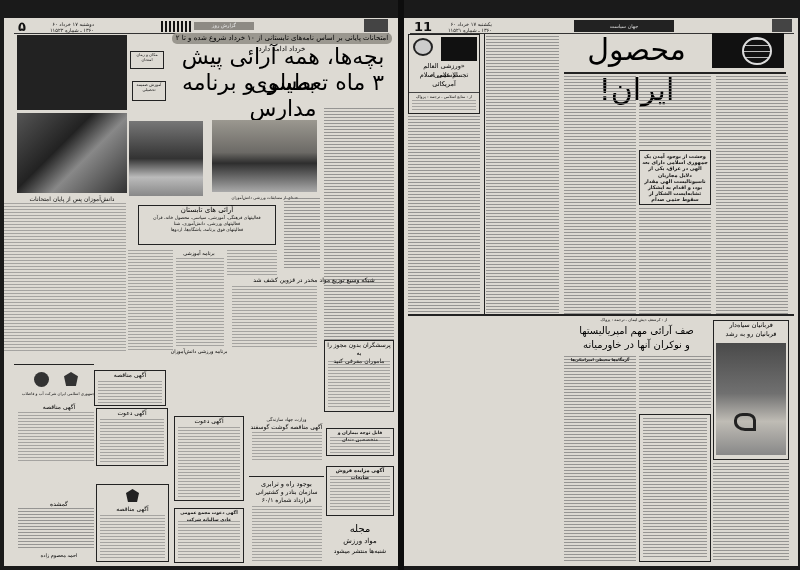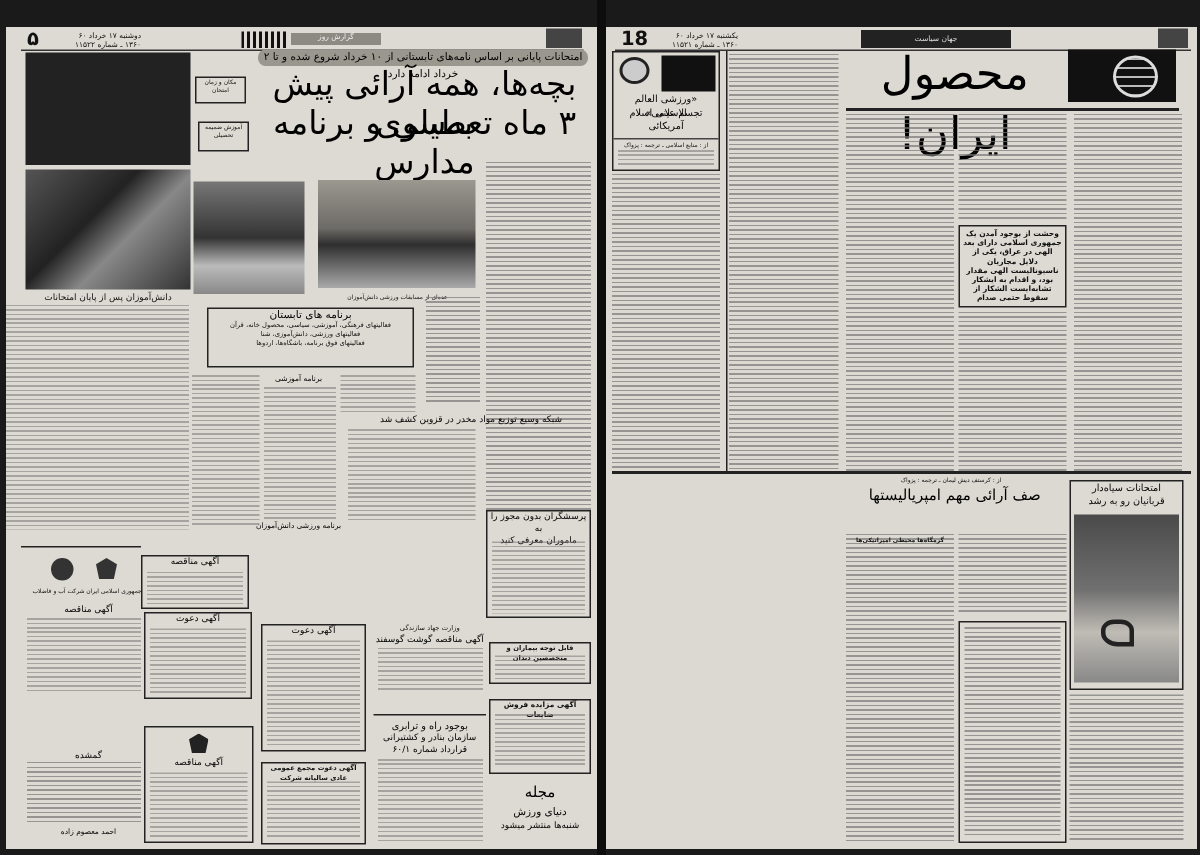--- a/index.html
+++ b/index.html
@@ -56,21 +56,21 @@
 
   <div class="photo" style="left:125px;top:103px;width:74px;height:75px;background:linear-gradient(180deg,#777 0,#333 50%,#bbb 75%,#888 100%)"></div>
   <div class="photo" style="left:208px;top:102px;width:105px;height:72px;background:linear-gradient(180deg,#9b9890 0,#6c6a66 45%,#2e2e2e 60%,#aaa 100%)"></div>
   <div class="abs small" style="left:206px;top:176px;width:110px;font-size:4px">عده‌ای از مسابقات ورزشی دانش‌آموزان</div>
 
   <div class="txt dense" style="left:320px;top:90px;width:70px;height:240px"></div>
   <div class="txt dense" style="left:280px;top:180px;width:36px;height:70px"></div>
   <div class="txt" style="left:0;top:185px;width:122px;height:150px"></div>
 
   <div class="box" style="left:134px;top:187px;width:138px;height:40px">
-    <div class="hd" style="font-size:7px;line-height:9px">برنامه های تابستان</div>
+    <div class="hd" style="font-size:7px;line-height:9px">آرائی های تابستان</div>
     <div class="small" style="font-size:4.5px;line-height:6px">فعالیتهای فرهنگی، آموزشی، سیاسی، محصول خانه، قرآن</div>
     <div class="small" style="font-size:4.5px;line-height:6px">فعالیتهای ورزشی، دانش‌آموزی، شنا</div>
     <div class="small" style="font-size:4.5px;line-height:6px">فعالیتهای فوق برنامه، باشگاه‌ها، اردوها</div>
   </div>
 
   <div class="txt" style="left:124px;top:232px;width:45px;height:100px"></div>
   <div class="abs hd" style="left:170px;top:232px;width:50px;font-size:5px">برنامه آموزشی</div>
   <div class="txt" style="left:172px;top:240px;width:48px;height:90px"></div>
   <div class="txt" style="left:223px;top:232px;width:50px;height:25px"></div>
   <div class="abs hd" style="left:230px;top:258px;width:160px;font-size:6px;line-height:8px">شبکه وسیع توزیع مواد مخدر در قزوین کشف شد</div>
@@ -127,29 +127,29 @@
 
   <div class="box" style="left:322px;top:410px;width:68px;height:28px;border-width:1px">
     <div class="small" style="font-size:4.5px;font-weight:bold">قابل توجه بیماران و متخصصین دندان</div>
     <div class="txt" style="left:3px;top:8px;width:60px;height:16px"></div>
   </div>
   <div class="box" style="left:322px;top:448px;width:68px;height:50px;border-width:1px">
     <div class="small" style="font-size:5px;font-weight:bold">آگهی مزایده فروش ضایعات</div>
     <div class="txt" style="left:3px;top:9px;width:60px;height:36px"></div>
   </div>
   <div class="abs hd" style="left:322px;top:505px;width:68px;font-size:10px;line-height:12px">مجله</div>
-  <div class="abs hd" style="left:322px;top:519px;width:68px;font-size:7px;line-height:9px">دنیای ورزش</div>
+  <div class="abs hd" style="left:322px;top:519px;width:68px;font-size:7px;line-height:9px">مواد ورزش</div>
   <div class="abs hd" style="left:322px;top:529px;width:68px;font-size:6px;line-height:8px">شنبه‌ها منتشر میشود</div>
 </div>
 
 <div class="gutter"></div>
 
 <div class="page right">
   <div class="hdr-strip" style="left:6px;width:384px"></div>
-  <div class="abs pno" style="left:10px;top:2px">18</div>
+  <div class="abs pno" style="left:10px;top:2px">11</div>
   <div class="abs folio" style="left:28px;top:3px;width:60px">یکشنبه ۱۷ خرداد ۶۰</div>
   <div class="abs folio" style="left:28px;top:9px;width:60px">۱۳۶۰ ـ شماره ۱۱۵۲۱</div>
   <div class="abs folio" style="left:170px;top:2px;width:100px;height:12px;background:#222;color:#ddd;text-align:center;line-height:12px">جهان سیاست</div>
   <div class="abs" style="left:368px;top:1px;width:20px;height:13px;background:#444"></div>
 
   <div class="box" style="left:4px;top:16px;width:72px;height:80px;border-width:1px">
     <div class="abs" style="left:4px;top:3px;width:20px;height:18px;border-radius:50%;border:2px solid #222;background:#ccc"></div>
     <div class="abs" style="left:32px;top:2px;width:36px;height:24px;background:#111"></div>
     <div class="abs hd" style="left:0;top:27px;width:70px;font-size:6.5px;line-height:9px">«ورزشی العالم الاسلامی»</div>
     <div class="abs hd" style="left:0;top:36px;width:70px;font-size:6.5px;line-height:9px">تجسم عینی اسلام</div>
@@ -173,28 +173,29 @@
   <div class="box" style="left:235px;top:132px;width:72px;height:55px;border-width:1.5px">
     <div class="small" style="font-size:5px;line-height:6.2px;font-weight:bold;padding:2px">وحشت از بوجود آمدن یک جمهوری اسلامی دارای بعد الهی در عراق، یکی از دلایل مجاریان ناسیونالیست الهی مقدار بود، و اقدام به ایشکار تشابه‌ایست الشکار از سقوط حتمی صدام</div>
   </div>
   <div class="txt dense" style="left:235px;top:190px;width:72px;height:106px"></div>
 
   <div class="rule" style="left:4px;top:296px;width:386px;height:1.5px"></div>
 
 
   <div class="abs small" style="left:160px;top:298px;width:140px;font-size:4px">از : کرستف دیش لیمان ـ ترجمه : پزواک</div>
   <div class="abs hd" style="left:160px;top:306px;width:145px;font-size:10px;line-height:14px">صف آرائی مهم امپریالیستها</div>
+  <div class="abs hd" style="left:160px;top:320px;width:145px;font-size:10px;line-height:14px">و نوکران آنها در خاورمیانه</div>
   <div class="txt dense" style="left:160px;top:338px;width:72px;height:205px"></div>
   <div class="txt dense" style="left:235px;top:338px;width:72px;height:54px"></div>
   <div class="abs small" style="left:160px;top:338px;width:72px;font-size:4px;font-weight:bold">گرمگاه‌ها محیطی امپراتیکی‌ها</div>
   <div class="box" style="left:235px;top:396px;width:72px;height:148px;border-width:1px">
     <div class="txt dense" style="left:3px;top:3px;width:64px;height:140px"></div>
   </div>
 
   <div class="box" style="left:309px;top:302px;width:76px;height:140px;border-width:1px">
-    <div class="hd" style="font-size:6.5px;line-height:9px">امتحانات سیاه‌دار</div>
+    <div class="hd" style="font-size:6.5px;line-height:9px">قربانیان سیاه‌دار</div>
     <div class="hd" style="font-size:6.5px;line-height:9px">قربانیان رو به رشد</div>
     <div class="photo" style="left:2px;top:22px;width:70px;height:112px;background:linear-gradient(180deg,#4a4a4a 0,#707070 45%,#bfbcb5 70%,#888 100%)">
       <div class="abs" style="left:18px;top:70px;width:22px;height:18px;border:3px solid #222;border-radius:40% 40% 0 50%"></div>
     </div>
   </div>
   <div class="txt dense" style="left:309px;top:445px;width:76px;height:98px"></div>
 </div>
 
 </body></html>

